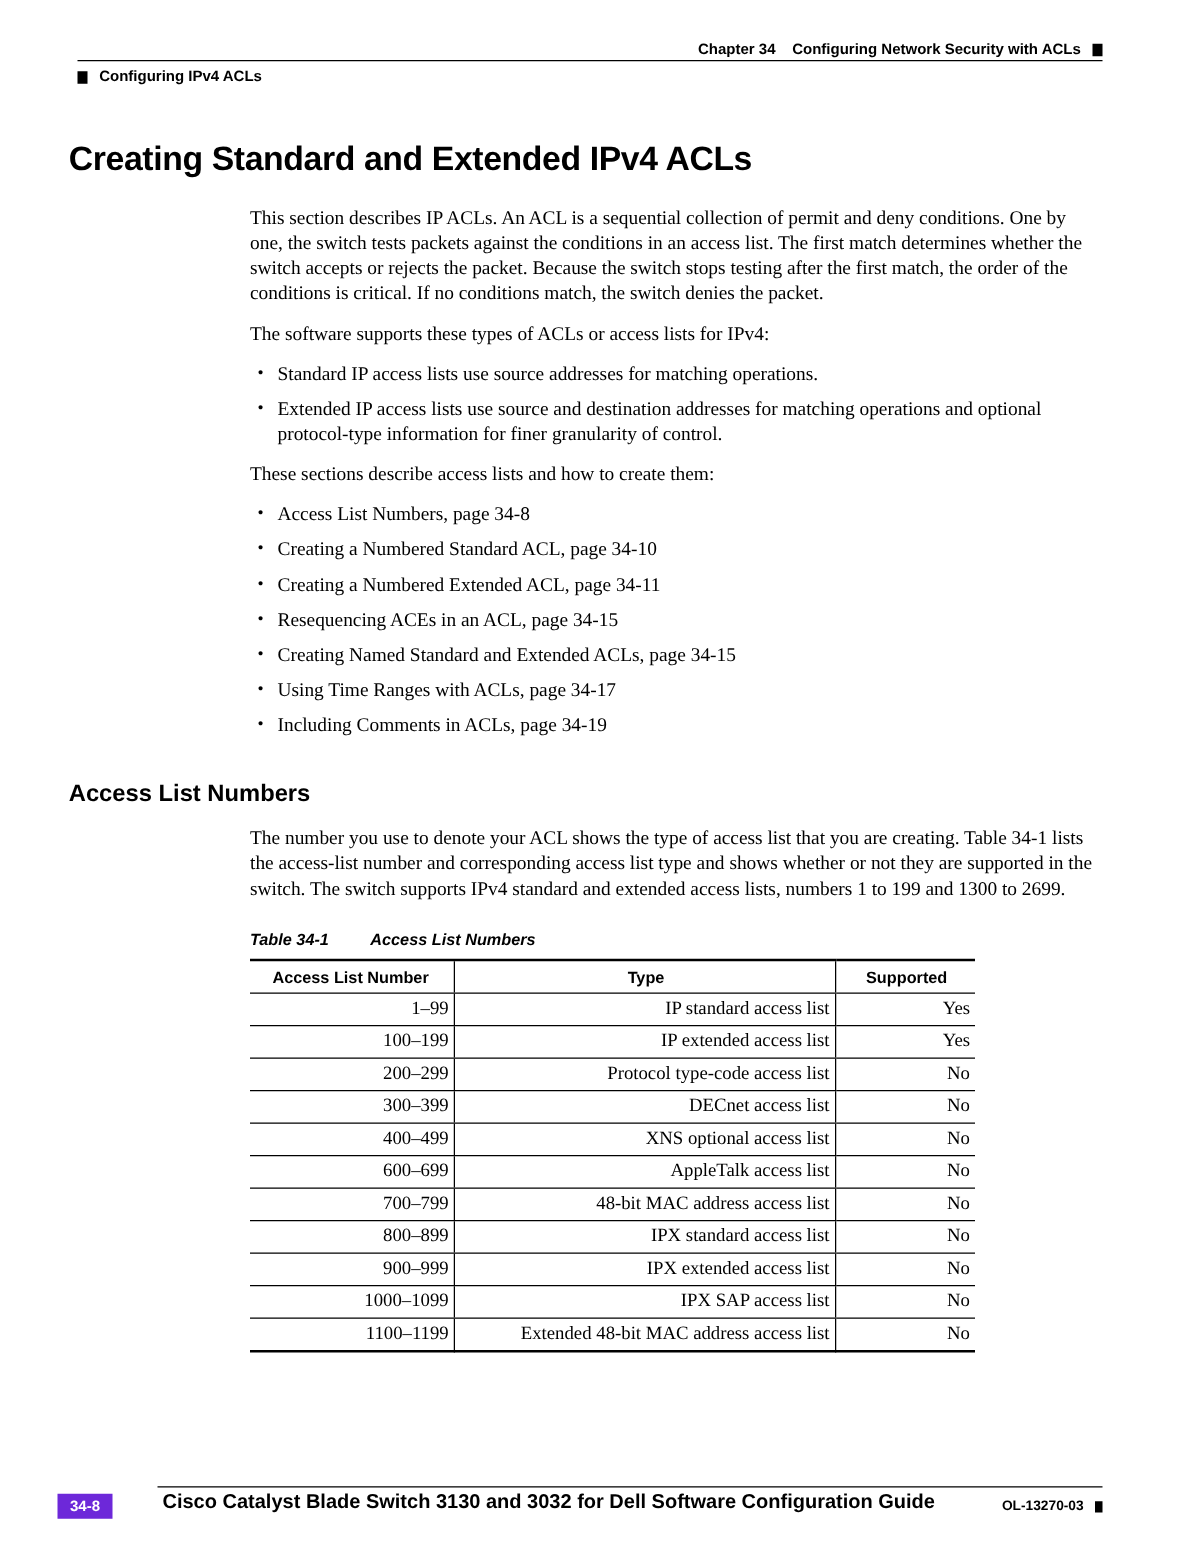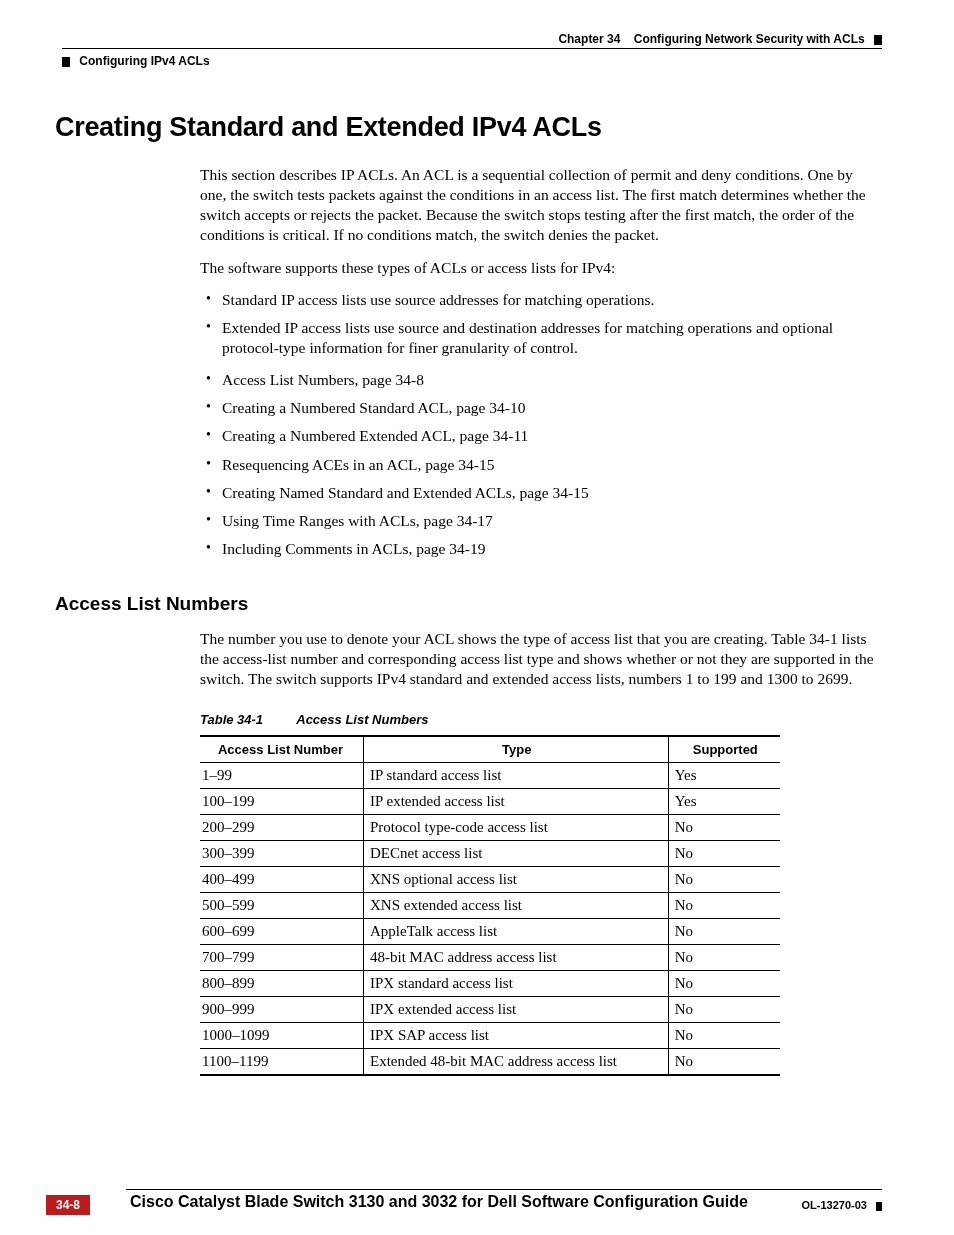--- a/index.html
+++ b/index.html
@@ -121,20 +121,21 @@
     text-align: center;
     padding: 5px 4px 5px 2px;
     border-top: 2px solid #000;
     border-bottom: 1px solid #000;
   }
   table.data th + th { border-left: 1px solid #000; padding-left: 6px; }
   table.data td {
     padding: 4px 4px 4px 2px;
     border-bottom: 1px solid #000;
     font-size: 15px;
+    text-align: right;
   }
   table.data td + td { border-left: 1px solid #000; padding-left: 6px; }
   table.data tr:last-child td { border-bottom: none; }
   table.data .col-num { width: 155px; }
   table.data .col-type { width: 290px; }
   table.data .col-sup { width: 100px; }
 
   .footer {
     position: absolute;
     bottom: 24px;
@@ -149,21 +150,21 @@
   .footer-title {
     font-family: Arial, Helvetica, sans-serif;
     font-weight: bold;
     font-size: 16px;
     margin-left: 84px;
   }
   .page-num-box {
     position: absolute;
     left: 0;
     bottom: -4px;
-    background: #b91c1c;
+    background: #6d28d9;
     color: #fff;
     font-family: Arial, Helvetica, sans-serif;
     font-weight: bold;
     font-size: 12px;
     padding: 3px 10px;
   }
   .doc-id {
     position: absolute;
     right: 0;
     bottom: 0;
@@ -198,20 +199,21 @@
 <div class="content">
   <h1>Creating Standard and Extended IPv4 ACLs</h1>
 
   <div class="body-text">
     <p>This section describes IP ACLs. An ACL is a sequential collection of permit and deny conditions. One by one, the switch tests packets against the conditions in an access list. The first match determines whether the switch accepts or rejects the packet. Because the switch stops testing after the first match, the order of the conditions is critical. If no conditions match, the switch denies the packet.</p>
     <p>The software supports these types of ACLs or access lists for IPv4:</p>
     <ul class="bullets">
       <li>Standard IP access lists use source addresses for matching operations.</li>
       <li>Extended IP access lists use source and destination addresses for matching operations and optional protocol-type information for finer granularity of control.</li>
     </ul>
+    <p>These sections describe access lists and how to create them:</p>
     <ul class="bullets">
       <li><span class="link">Access List Numbers, page 34-8</span></li>
       <li><span class="link">Creating a Numbered Standard ACL, page 34-10</span></li>
       <li><span class="link">Creating a Numbered Extended ACL, page 34-11</span></li>
       <li><span class="link">Resequencing ACEs in an ACL, page 34-15</span></li>
       <li><span class="link">Creating Named Standard and Extended ACLs, page 34-15</span></li>
       <li><span class="link">Using Time Ranges with ACLs, page 34-17</span></li>
       <li><span class="link">Including Comments in ACLs, page 34-19</span></li>
     </ul>
   </div>
@@ -256,25 +258,20 @@
             <td>300–399</td>
             <td>DECnet access list</td>
             <td>No</td>
           </tr>
           <tr>
             <td>400–499</td>
             <td>XNS optional access list</td>
             <td>No</td>
           </tr>
           <tr>
-            <td>500–599</td>
-            <td>XNS extended access list</td>
-            <td>No</td>
-          </tr>
-          <tr>
             <td>600–699</td>
             <td>AppleTalk access list</td>
             <td>No</td>
           </tr>
           <tr>
             <td>700–799</td>
             <td>48-bit MAC address access list</td>
             <td>No</td>
           </tr>
           <tr>

